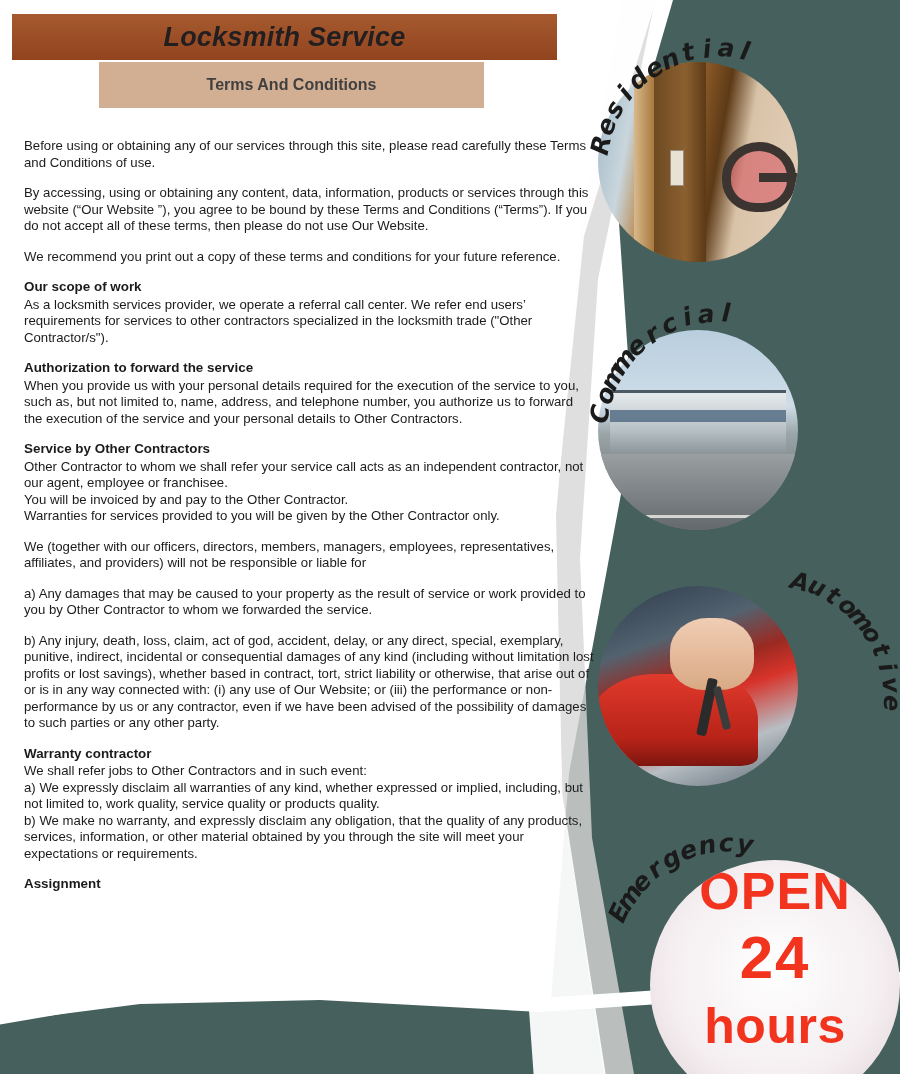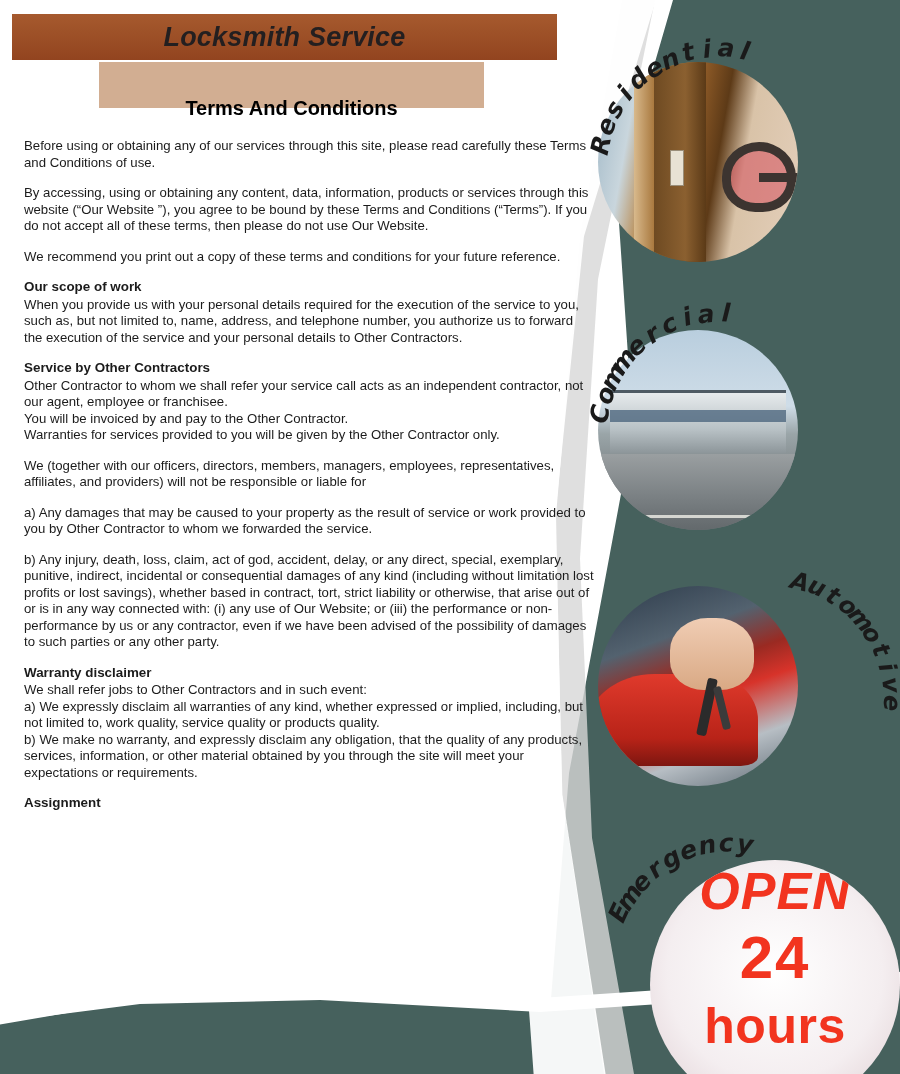--- a/index.html
+++ b/index.html
@@ -102,26 +102,25 @@
   .subheader-bar {
     position: absolute;
     top: 62px;
     left: 99px;
     width: 385px;
     height: 46px;
     background: #d2ae92;
     z-index: 3;
   }
   .subheader-bar .subtitle {
-    color: #000000;
-    font-size: 20px;
+    color: #404040;
+    font-size: 16px;
     font-weight: bold;
     text-align: center;
     line-height: 46px;
-    margin-top: 23px;
   }
 
   
   .content {
     position: absolute;
     top: 138px;
     left: 24px;
     width: 570px;
     z-index: 4;
     color: #1b1b1b;
@@ -304,21 +303,20 @@
     justify-content: flex-start;
     padding-top: 6px;
     color: #f2341f;
     font-family: "Liberation Sans", sans-serif;
     font-weight: bold;
   }
   .open24 .l-open {
     font-size: 52px;
     letter-spacing: 1px;
     line-height: 50px;
-    font-style: italic;
   }
   .open24 .l-24 {
     font-size: 60px;
     line-height: 84px;
     letter-spacing: 2px;
   }
   .open24 .l-hours {
     font-size: 50px;
     line-height: 52px;
     letter-spacing: 0.5px;
@@ -364,34 +362,36 @@
   <div class="subheader-bar">
     <div class="subtitle">Terms And Conditions</div>
   </div>
 
   <div class="content">
     <p class="para">Before using or obtaining any of our services through this site, please read carefully these Terms and Conditions of use.</p>
     <p class="para">By accessing, using or obtaining any content, data, information, products or services through this website (“Our Website ”), you agree to be bound by these Terms and Conditions (“Terms”). If you do not accept all of these terms, then please do not use Our Website.</p>
     <p class="para">We recommend you print out a copy of these terms and conditions for your future reference.</p>
 
     <p class="sec-head">Our scope of work</p>
-
+    <p class="sec-body">As a locksmith services provider, we operate a referral call center. We refer end users’ requirements for services to other contractors specialized in the locksmith trade ("Other Contractor/s").</p>
+
+    <p class="sec-head">Authorization to forward the service</p>
     <p class="sec-body">When you provide us with your personal details required for the execution of the service to you, such as, but not limited to, name, address, and telephone number, you authorize us to forward the execution of the service and your personal details to Other Contractors.</p>
 
     <p class="sec-head">Service by Other Contractors</p>
     <p class="sec-body">Other Contractor to whom we shall refer your service call acts as an independent contractor, not our agent, employee or franchisee.
 You will be invoiced by and pay to the Other Contractor.
 Warranties for services provided to you will be given by the Other Contractor only.</p>
 
 
     <p class="sec-body">We (together with our officers, directors, members, managers, employees, representatives, affiliates, and providers) will not be responsible or liable for</p>
     <p class="para">a) Any damages that may be caused to your property as the result of service or work provided to you by Other Contractor to whom we forwarded the service.</p>
     <p class="para">b) Any injury, death, loss, claim, act of god, accident, delay, or any direct, special, exemplary, punitive, indirect, incidental or consequential damages of any kind (including without limitation lost profits or lost savings), whether based in contract, tort, strict liability or otherwise, that arise out of or is in any way connected with: (i) any use of Our Website; or (iii) the performance or non-performance by us or any contractor, even if we have been advised of the possibility of damages to such parties or any other party.</p>
 
-    <p class="sec-head">Warranty disclaimer</p>
+    <p class="sec-head">Warranty contractor</p>
     <p class="sec-body">We shall refer jobs to Other Contractors and in such event:
 a) We expressly disclaim all warranties of any kind, whether expressed or implied, including, but not limited to, work quality, service quality or products quality.
 b) We make no warranty, and expressly disclaim any obligation, that the quality of any products, services, information, or other material obtained by you through the site will meet your expectations or requirements.</p>
 
     <p class="sec-head">Assignment</p>
   </div>
 
   <div class="photo photo-residential">
     <div class="door-frame"></div>
     <div class="door-panel"></div>

